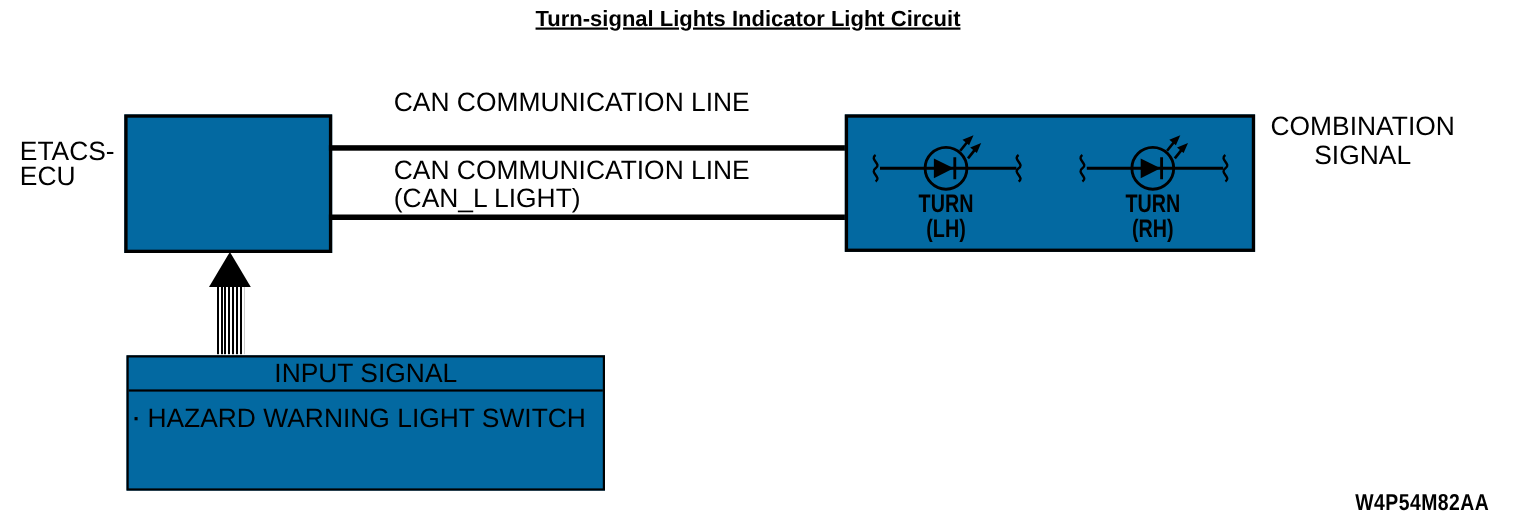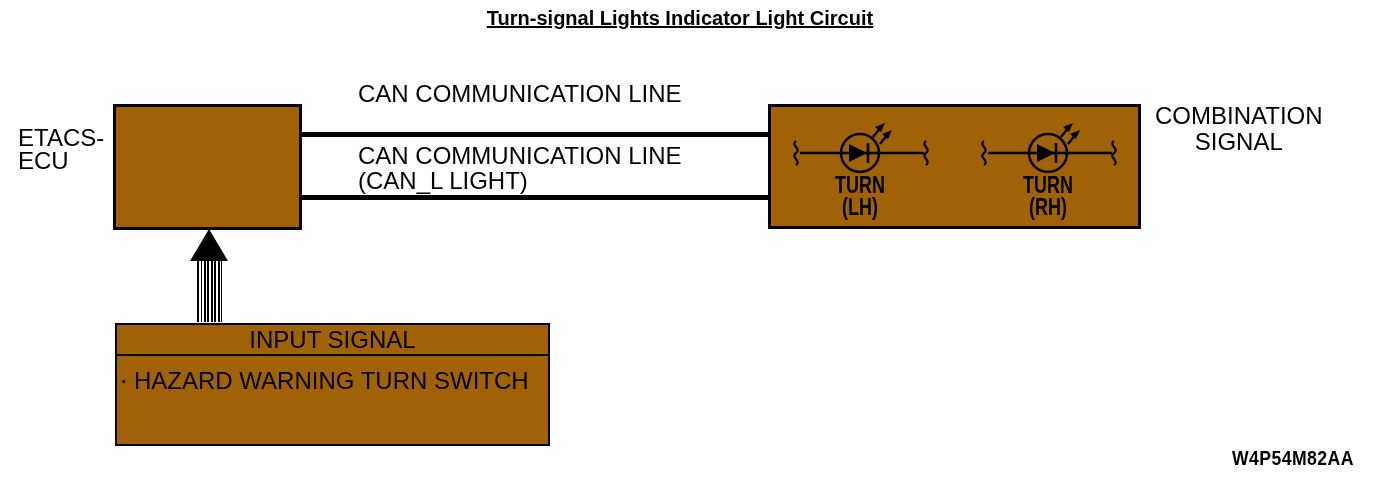--- a/index.html
+++ b/index.html
@@ -6,21 +6,21 @@
   .canvas {
     position:relative; width:1376px; height:482px; background:#ffffff;
     color:#000; font-family:"Liberation Sans", sans-serif; overflow:hidden;
   }
   .abs { position:absolute; }
   .lbl { position:absolute; font-size:24px; line-height:25px; white-space:nowrap; color:#000; }
   .title {
     position:absolute; left:680px; top:7px; transform:translateX(-50%);
     font-size:20px; font-weight:bold; white-space:nowrap;text-decoration:underline;
   }
-  .box { position:absolute; border:3px solid #000; background:#a16207; box-sizing:border-box; }
+  .box { position:absolute; border:3px solid #000; background:#0369a1; box-sizing:border-box; }
   .thickline { position:absolute; height:5px; background:#000; }
   .ecu-label { left:18px; top:101px; line-height:23px;margin-top:25px; }
   .canh-label { left:358px; top:81px; }
   .canl-label { left:358px; top:143px; }
   .meter-label { left:1155px; top:103px; line-height:26px;text-align:center; }
   .ind-label {
     position:absolute; top:174px; width:120px; text-align:center;
     font-size:23px; font-weight:bold; line-height:22px;
     transform:scaleX(0.78); white-space:nowrap;
   }
@@ -123,20 +123,20 @@
     <div>SIGNAL</div>
   </div>
 
   <div class="arrow-shaft"></div>
   <div class="arrow-head"></div>
 
   <div class="box input-box">
     <div class="input-header">INPUT SIGNAL</div>
     <div class="input-items">
       <div class="input-item">
-        <span class="bullet">·</span><span>HAZARD WARNING TURN SWITCH</span>
+        <span class="bullet">·</span><span>HAZARD WARNING LIGHT SWITCH</span>
       </div>
     </div>
   </div>
 
   <div class="figure-code">W4P54M82AA</div>
 
 </div>
 
 </body></html>

